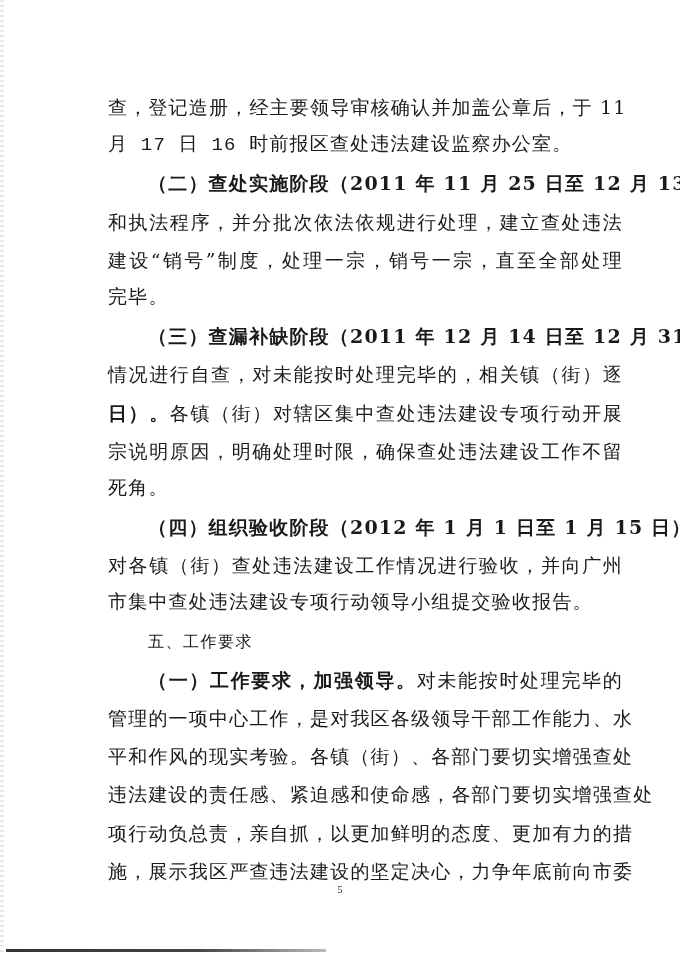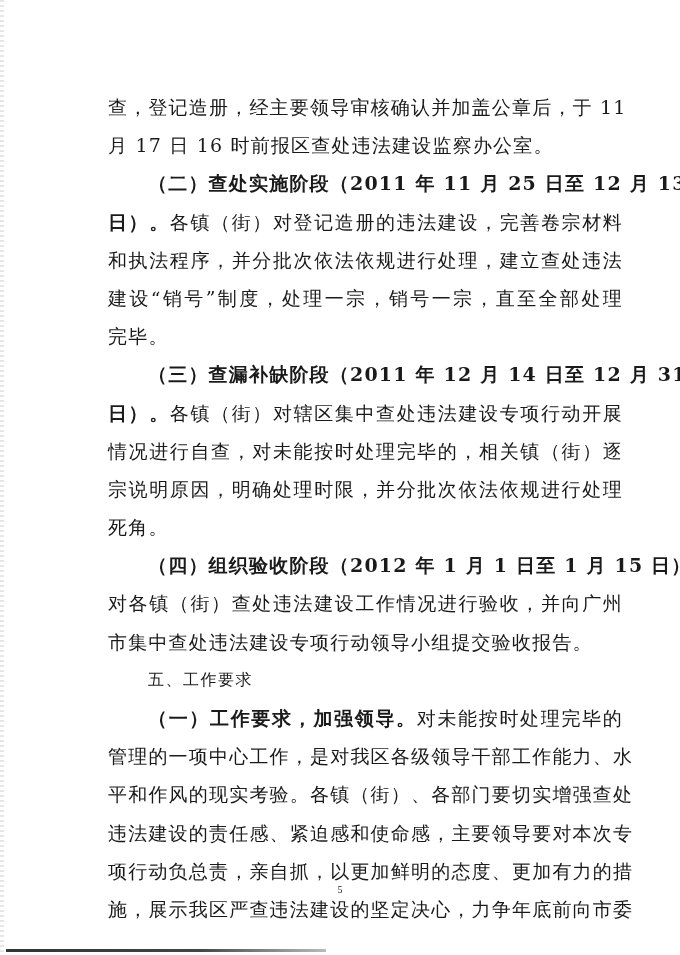--- a/index.html
+++ b/index.html
@@ -42,20 +42,21 @@
       font-size: 19px;
       line-height: 38.2px;
       height: 38.2px;
       white-space: nowrap;
       letter-spacing: 1.2px;
       text-align: justify;
       text-align-last: justify;
     }
     .line.last {
       text-align-last: left;
+      font-family: Liberation Mono, monospace;
     }
     .indent {
       padding-left: 40px;
     }
     .bold {
       font-weight: bold;
     }
     .heading {
       font-family: "DejaVu Sans", "Liberation Sans", sans-serif;
       font-size: 16px;
@@ -78,40 +79,39 @@
 </head>
 <body>
 
 <div class="scan-edge"></div>
 
 <div class="page">
   <div class="line">查，登记造册，经主要领导审核确认并加盖公章后，于 11</div>
   <div class="line last">月 17 日 16 时前报区查处违法建设监察办公室。</div>
 
   <div class="line indent bold">（二）查处实施阶段（2011 年 11 月 25 日至 12 月 13</div>
-  <div class="line"><span class="bold">日）。</span><span>各镇（街）对登记造册的违法建设，完善卷宗材料</span></div>
   <div class="line">和执法程序，并分批次依法依规进行处理，建立查处违法</div>
   <div class="line">建设“销号”制度，处理一宗，销号一宗，直至全部处理</div>
   <div class="line last">完毕。</div>
 
   <div class="line indent bold">（三）查漏补缺阶段（2011 年 12 月 14 日至 12 月 31</div>
+  <div class="line">情况进行自查，对未能按时处理完毕的，相关镇（街）逐</div>
   <div class="line"><span class="bold">日）。</span><span>各镇（街）对辖区集中查处违法建设专项行动开展</span></div>
-  <div class="line">情况进行自查，对未能按时处理完毕的，相关镇（街）逐</div>
-  <div class="line">宗说明原因，明确处理时限，并分批次依法依规进行处理</div>
+  <div class="line">宗说明原因，明确处理时限，确保查处违法建设工作不留</div>
   <div class="line last">死角。</div>
 
   <div class="line indent bold">（四）组织验收阶段（2012 年 1 月 1 日至 1 月 15 日）。</div>
   <div class="line">对各镇（街）查处违法建设工作情况进行验收，并向广州</div>
   <div class="line last">市集中查处违法建设专项行动领导小组提交验收报告。</div>
 
   <div class="heading">五、工作要求</div>
 
   <div class="line indent"><span class="bold">（一）工作要求，加强领导。</span><span>对未能按时处理完毕的</span></div>
   <div class="line">管理的一项中心工作，是对我区各级领导干部工作能力、水</div>
   <div class="line">平和作风的现实考验。各镇（街）、各部门要切实增强查处</div>
-  <div class="line">违法建设的责任感、紧迫感和使命感，主要领导要对本次专</div>
+  <div class="line">违法建设的责任感、紧迫感和使命感，各部门要切实增强查处</div>
   <div class="line">项行动负总责，亲自抓，以更加鲜明的态度、更加有力的措</div>
   <div class="line">施，展示我区严查违法建设的坚定决心，力争年底前向市委</div>
 </div>
 
 <div class="page-number">5</div>
 
 <div class="bottom-edge"></div>
 
 </body></html>

